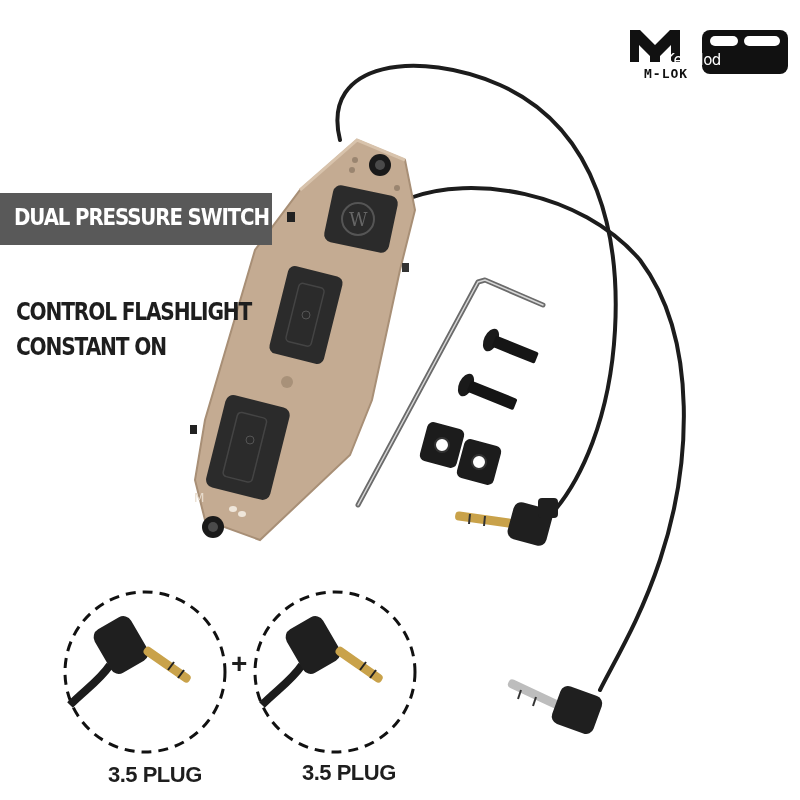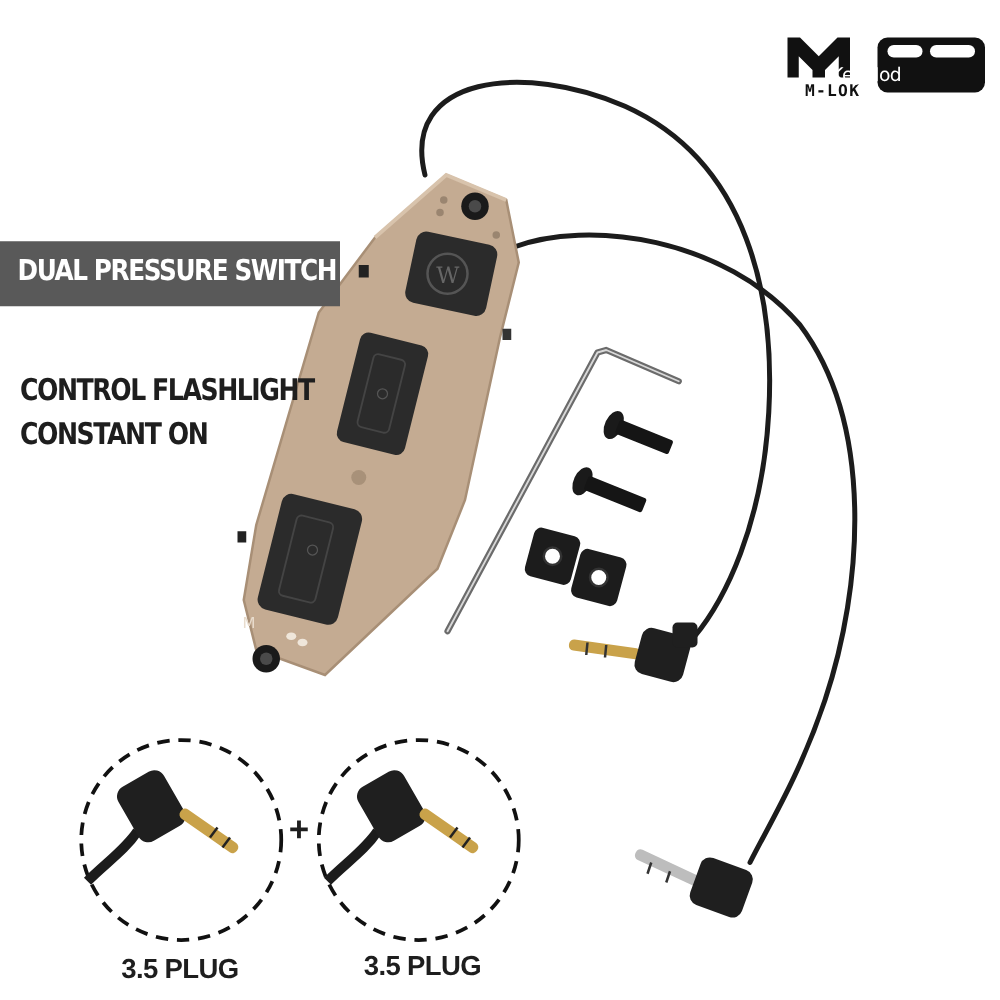--- a/index.html
+++ b/index.html
@@ -1,21 +1,21 @@
 <!DOCTYPE html>
 <html><head>
 <meta charset="utf-8">
 <style>
   html, body { margin:0; padding:0; background:#ffffff; }
   body { width:800px; height:800px; position:relative; overflow:hidden; font-family:"Liberation Sans", sans-serif; }
   .abs { position:absolute; }
   .banner { left:0; top:193px; width:272px; height:52px; background:#595959; }
   .banner-text { left:14px; top:204px; color:#ffffff; font-family:"DejaVu Sans", sans-serif; font-weight:bold; font-size:23px; letter-spacing:-1.3px; transform:scaleX(0.86); transform-origin:left center; white-space:nowrap; }
   .feat { left:16px; color:#1e1e1e; font-family:"DejaVu Sans", sans-serif; font-weight:bold; font-size:24px; letter-spacing:-1.4px; transform:scaleX(0.84); transform-origin:left center; white-space:nowrap; }
-  .plug-label { color:#1e1e1e; font-family:"Liberation Sans", sans-serif; font-weight:bold; font-size:22px; letter-spacing:-0.5px; white-space:nowrap; }
+  .plug-label { color:#1e1e1e; font-family:"Liberation Sans", sans-serif; font-weight:bold; font-size:22px; letter-spacing:-0.5px; white-space:nowrap;margin-left:11px; }
   .plus { color:#1e1e1e; font-family:"Liberation Sans", sans-serif; font-weight:bold; font-size:28px; }
   .logo-text { font-family:"DejaVu Sans Mono", monospace; font-weight:bold; font-size:13px; color:#111; letter-spacing:1px; }
   .keymod-text { font-family:"DejaVu Sans", sans-serif; font-size:15px; color:#fff; letter-spacing:-0.5px; }
 </style>
 </head>
 <body>
 
 <svg class="abs" style="left:0;top:0" width="800" height="800" viewBox="0 0 800 800">
 
   <g fill="none" stroke="#1c1c1c" stroke-width="4" stroke-linecap="round">

